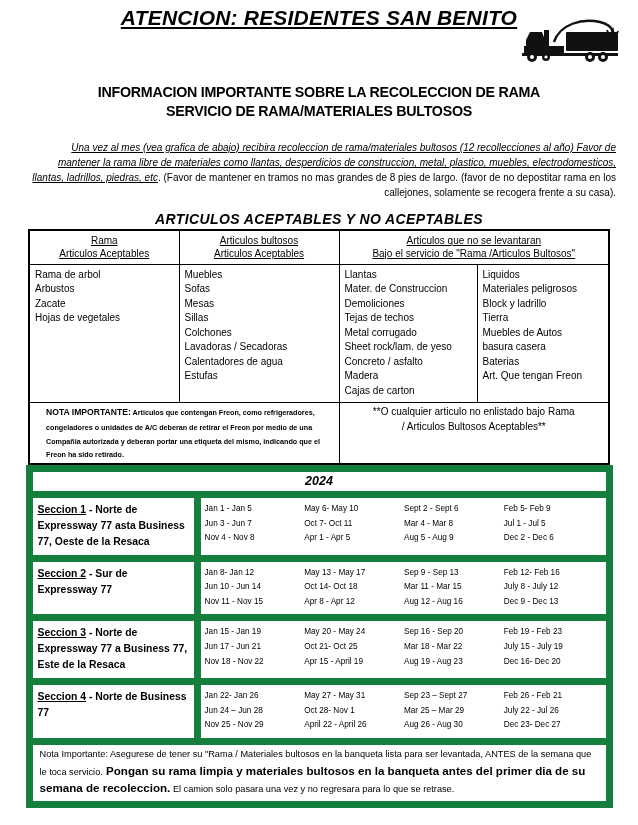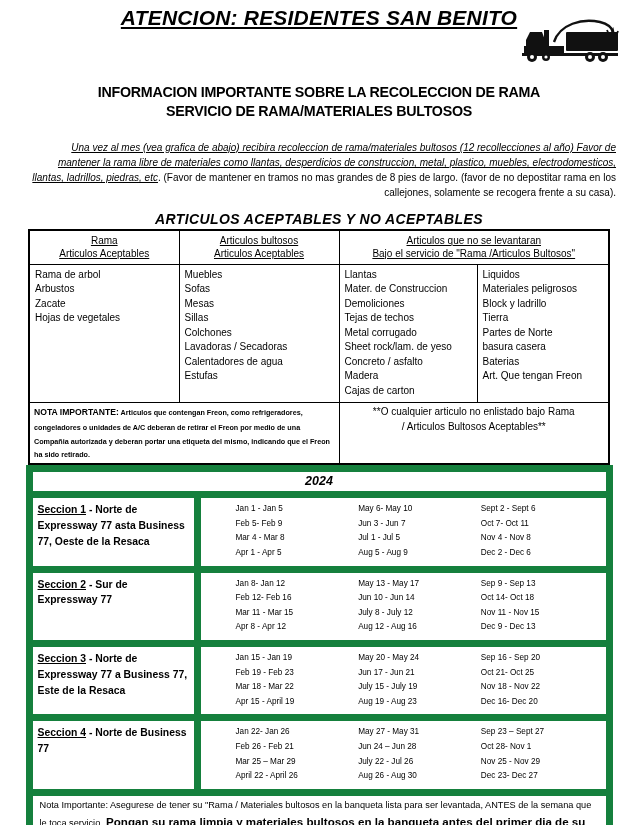--- a/index.html
+++ b/index.html
@@ -128,21 +128,21 @@
     table-layout: fixed;
   }
   .tbl-items {
     width: 580px;
     margin: 0 auto;
     border: 2px solid #000;
   }
   .tbl-items th, .tbl-items td {
     border: 1px solid #000;
     vertical-align: top;
-    padding: 2px 4px;
+    padding: 2px 16px;
   }
   .tbl-items th {
     font-weight: normal;
     font-size: 10px;
     line-height: 1.32;
     padding: 3px 4px 4px;
     text-decoration: underline;
   }
   .tbl-items td.list-cell {
     font-size: 10px;
@@ -200,24 +200,23 @@
     transform-origin: left top;
   }
   .sec-name .sec-label {
     text-decoration: underline;
   }
   .dates-cell {
     padding: 4px 2px 5px 4px;
   }
   .dates-grid {
     display: grid;
-    grid-template-columns: 1fr 1fr 1fr;
+    grid-template-columns: 1fr 1fr 1fr 1fr;
     font-size: 8.2px;
     line-height: 1.78;
-    margin-left: 31px;
   }
   .dates-grid span { white-space: nowrap; }
 
   .bottom-note-cell {
     border: 1px solid #000;
     padding: 3px 6px 4px 7px;
     font-size: 9.2px;
     line-height: 1.5;
   }
   .bottom-note-cell .emph {
@@ -325,21 +324,21 @@
             <li>Madera</li>
             <li>Cajas de carton</li>
           </ul>
         </td>
         <td class="list-cell">
           <ul>
             <li>Liquidos</li>
             <li>Materiales peligrosos</li>
             <li>Block y ladrillo</li>
             <li>Tierra</li>
-            <li>Partes de Norte</li>
+            <li>Muebles de Autos</li>
             <li>basura casera</li>
             <li>Baterias</li>
             <li>Art. Que tengan Freon</li>
           </ul>
         </td>
       </tr>
       <tr>
         <td class="note-cell" colspan="2"><span class="note-lead">NOTA IMPORTANTE:</span> <span>Articulos que contengan Freon, como refrigeradores, congeladores o unidades de A/C deberan de retirar el Freon por medio de una Compañia autorizada y deberan portar una etiqueta del mismo, indicando que el Freon ha sido retirado.</span></td>
         <td class="starnote-cell" colspan="2">
           <span>**O cualquier articulo no enlistado bajo Rama</span><br>

